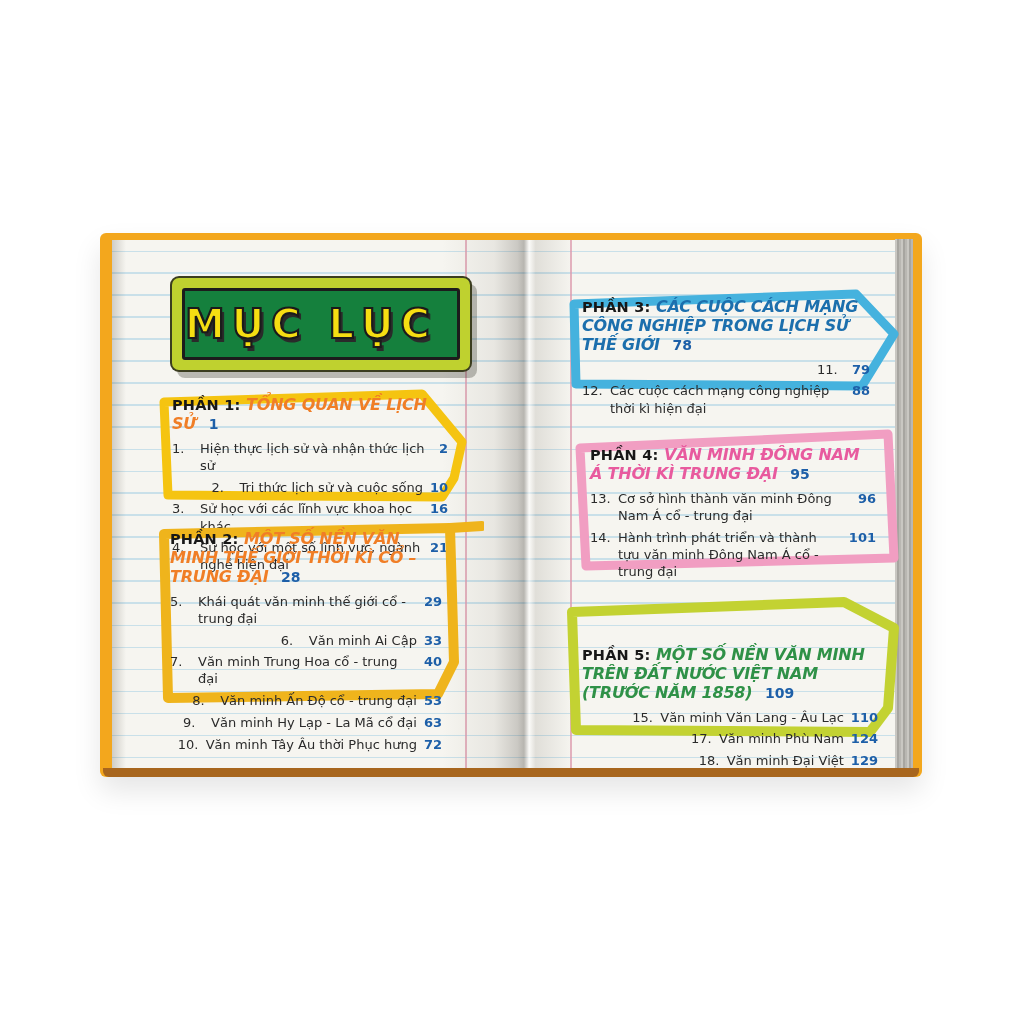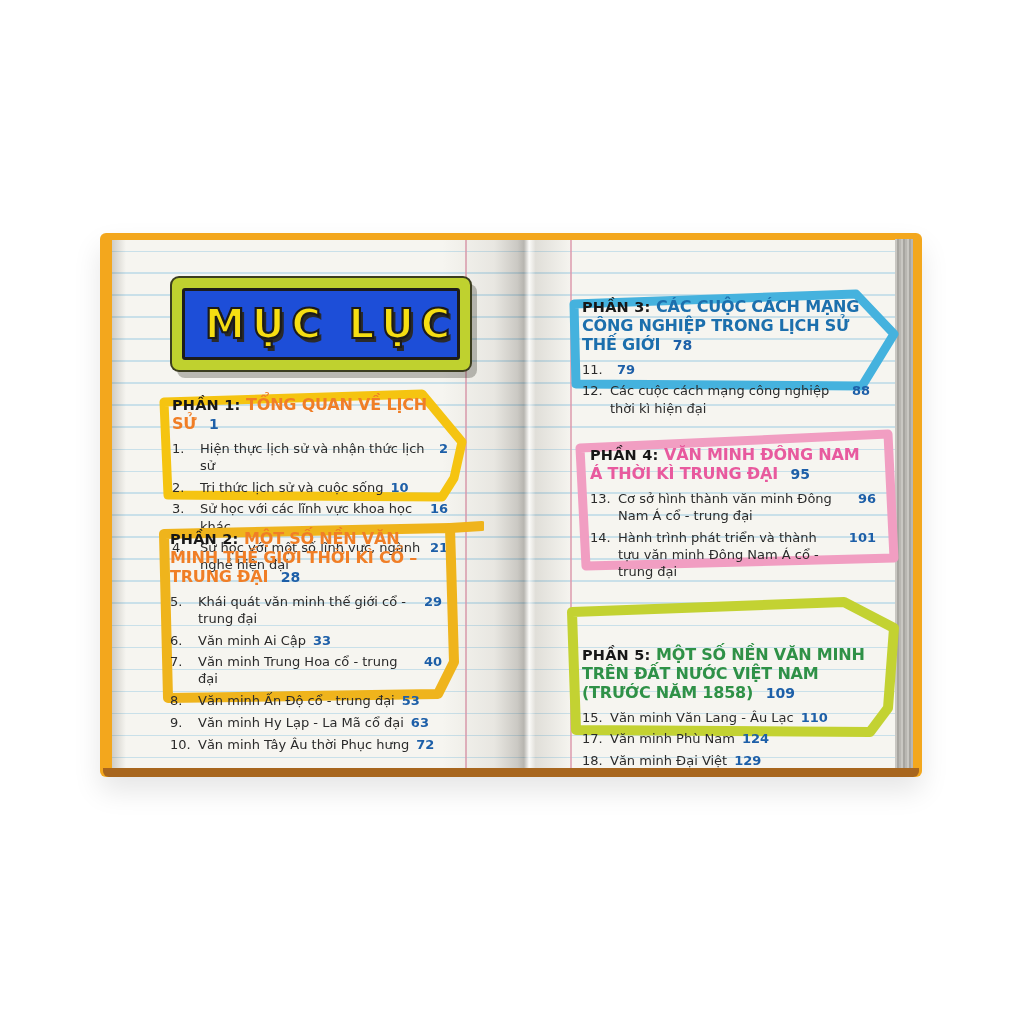--- a/index.html
+++ b/index.html
@@ -21,39 +21,39 @@
         background:linear-gradient(90deg,rgba(0,0,0,0) 0%,rgba(110,105,95,0.10) 40%,
         rgba(80,75,68,0.26) 58%,rgba(50,46,40,0.32) 63%,rgba(255,255,255,0.55) 67%,
         rgba(110,105,95,0.16) 72%,rgba(0,0,0,0) 100%);}
   .margin-line{position:absolute;top:0;bottom:0;width:2px;background:#DC9AAE;opacity:.75;}
   .ml-left{left:353px;} .ml-right{left:458px;}
 
   
   .title-box{position:absolute;left:58px;top:36px;width:298px;height:92px;
         background:#BFD12F;border-radius:9px;border:2px solid rgba(35,35,28,0.85);
         box-shadow:6px 7px 0 -1px rgba(45,45,35,0.30);}
-  .title-inner{position:absolute;inset:10px;background:#1d4ed8;border:3px solid #1c1c1c;
-        border-radius:3px;display:flex;align-items:center;justify-content:flex-end;}
+  .title-inner{position:absolute;inset:10px;background:#15803d;border:3px solid #1c1c1c;
+        border-radius:3px;display:flex;align-items:center;justify-content:flex-start;}
   .title-text{font-family:"DejaVu Sans",sans-serif;font-weight:900;font-size:40px;
         letter-spacing:7px;color:#F6DE12;-webkit-text-stroke:2.2px #1b1b1b;
         text-shadow:3px 4px 0 #2a2a2a;white-space:nowrap;}
 
   
   .section{position:absolute;}
   .section svg{position:absolute;left:0;top:0;}
   .sec-content{position:absolute;}
   .sec-head{font-weight:800;line-height:1.18;}
   .sec-label{color:#171717;font-size:14.5px;font-weight:900;letter-spacing:.2px;white-space:nowrap;}
-  .sec-title{font-size:16px;font-weight:800;letter-spacing:-0.2px;}
+  .sec-title{font-size:16px;font-weight:800;letter-spacing:-0.2px;font-style:italic;}
   .sec-page{color:#1D5FA8;font-size:14px;font-weight:800;margin-left:7px;}
   .c-orange{color:#F07E26;} .c-blue{color:#1C6FAD;} .c-pink{color:#E85A9E;} .c-green{color:#2F9147;}
 
   .items{margin-top:6px;}
   .row{display:flex;align-items:baseline;font-size:13px;line-height:1.32;color:#2b2b2b;
-       margin-bottom:4.6px;}
+       margin-bottom:4.6px;justify-content:flex-end;}
   .num{flex:0 0 28px;color:#2b2b2b;}
   .txt{color:#2b2b2b;}
   .pg{color:#1D5FA8;font-weight:800;margin-left:7px;white-space:nowrap;}
 </style>
 </head>
 <body>
 
 <div class="stage">
   <div class="book">
     <div class="edge-stack"></div>

